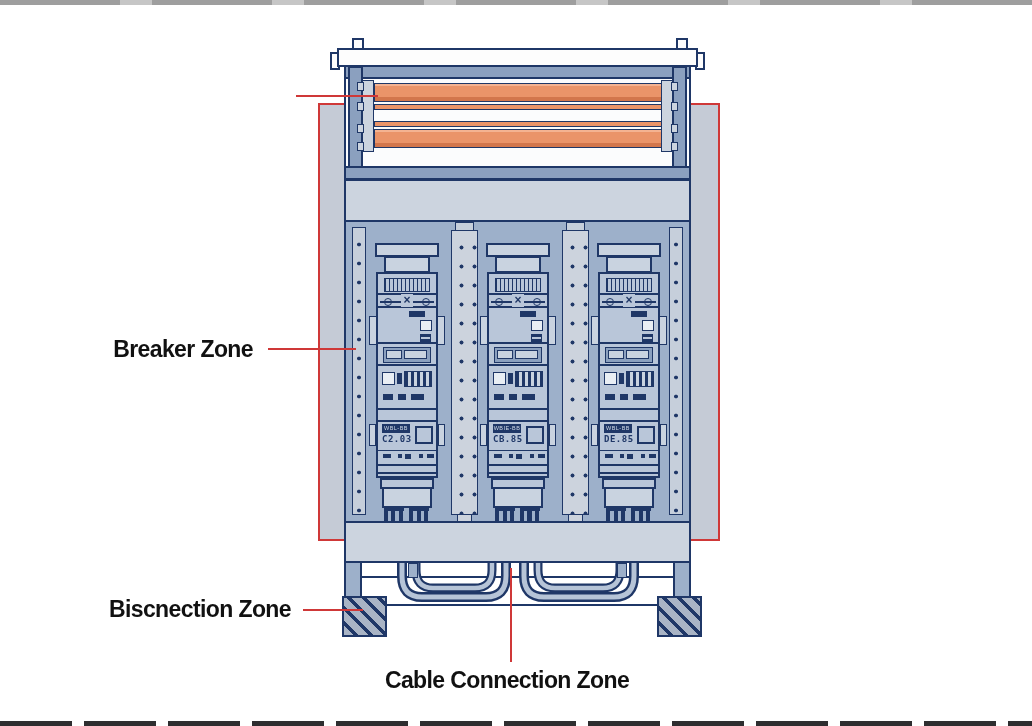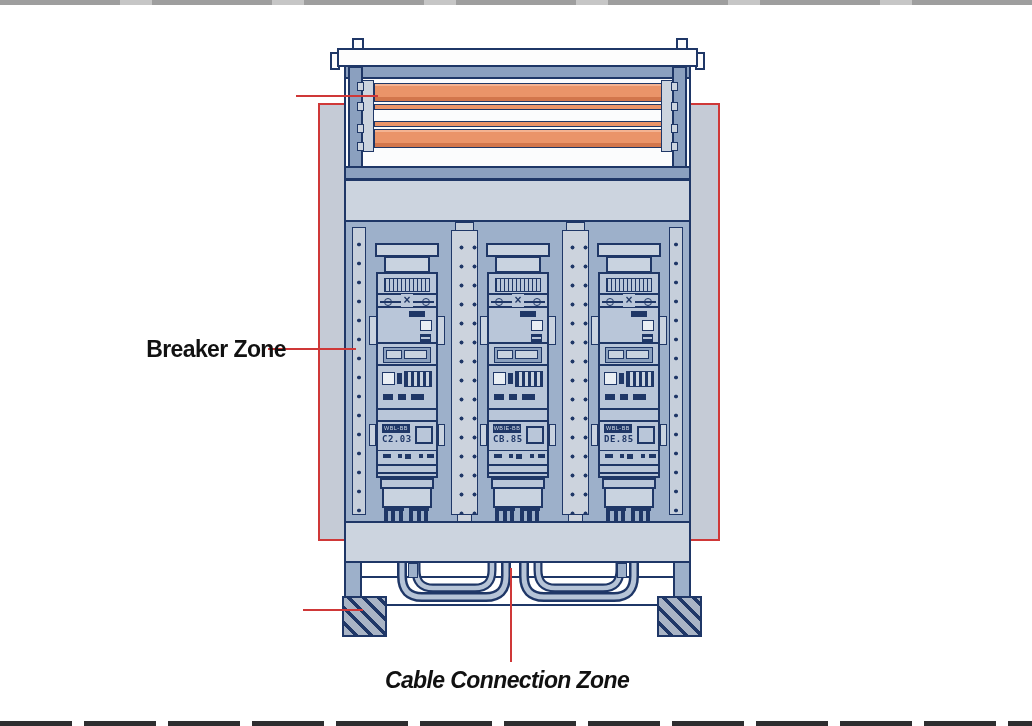--- a/index.html
+++ b/index.html
@@ -306,16 +306,17 @@
   <div class="navyb1" style="left:408px;top:563px;width:10px;height:15px;background:#9db0ca;"></div>
   <div class="navyb1" style="left:617px;top:563px;width:10px;height:15px;background:#9db0ca;"></div>
   <div class="navyb hatch" style="left:342px;top:596px;width:45px;height:41px;"></div>
   <div class="navyb hatch" style="left:657px;top:596px;width:45px;height:41px;"></div>
 
   <div class="redline" style="left:296px;top:95px;width:82px;height:2px;"></div>
   <div class="redline" style="left:268px;top:348px;width:88px;height:2px;"></div>
   <div class="redline" style="left:303px;top:609px;width:60px;height:2px;"></div>
   <div class="redline" style="left:510px;top:568px;width:2px;height:94px;"></div>
 
-  <div class="lbl" style="right:746px;top:336px;">Breaker Zone</div>
-  <div class="lbl" style="left:507px;top:667px;transform:translateX(-50%);font-style:italic;">Cable Connection Zone</div>
+  <div class="lbl" style="right:779px;top:336px;">Breaker Zone</div>
+  <div class="lbl" style="right:741px;top:596px;">Biscnection Zone</div>
+  <div class="lbl" style="left:507px;top:667px;transform:translateX(-50%);">Cable Connection Zone</div>
 
 </div>
 
 </body></html>

